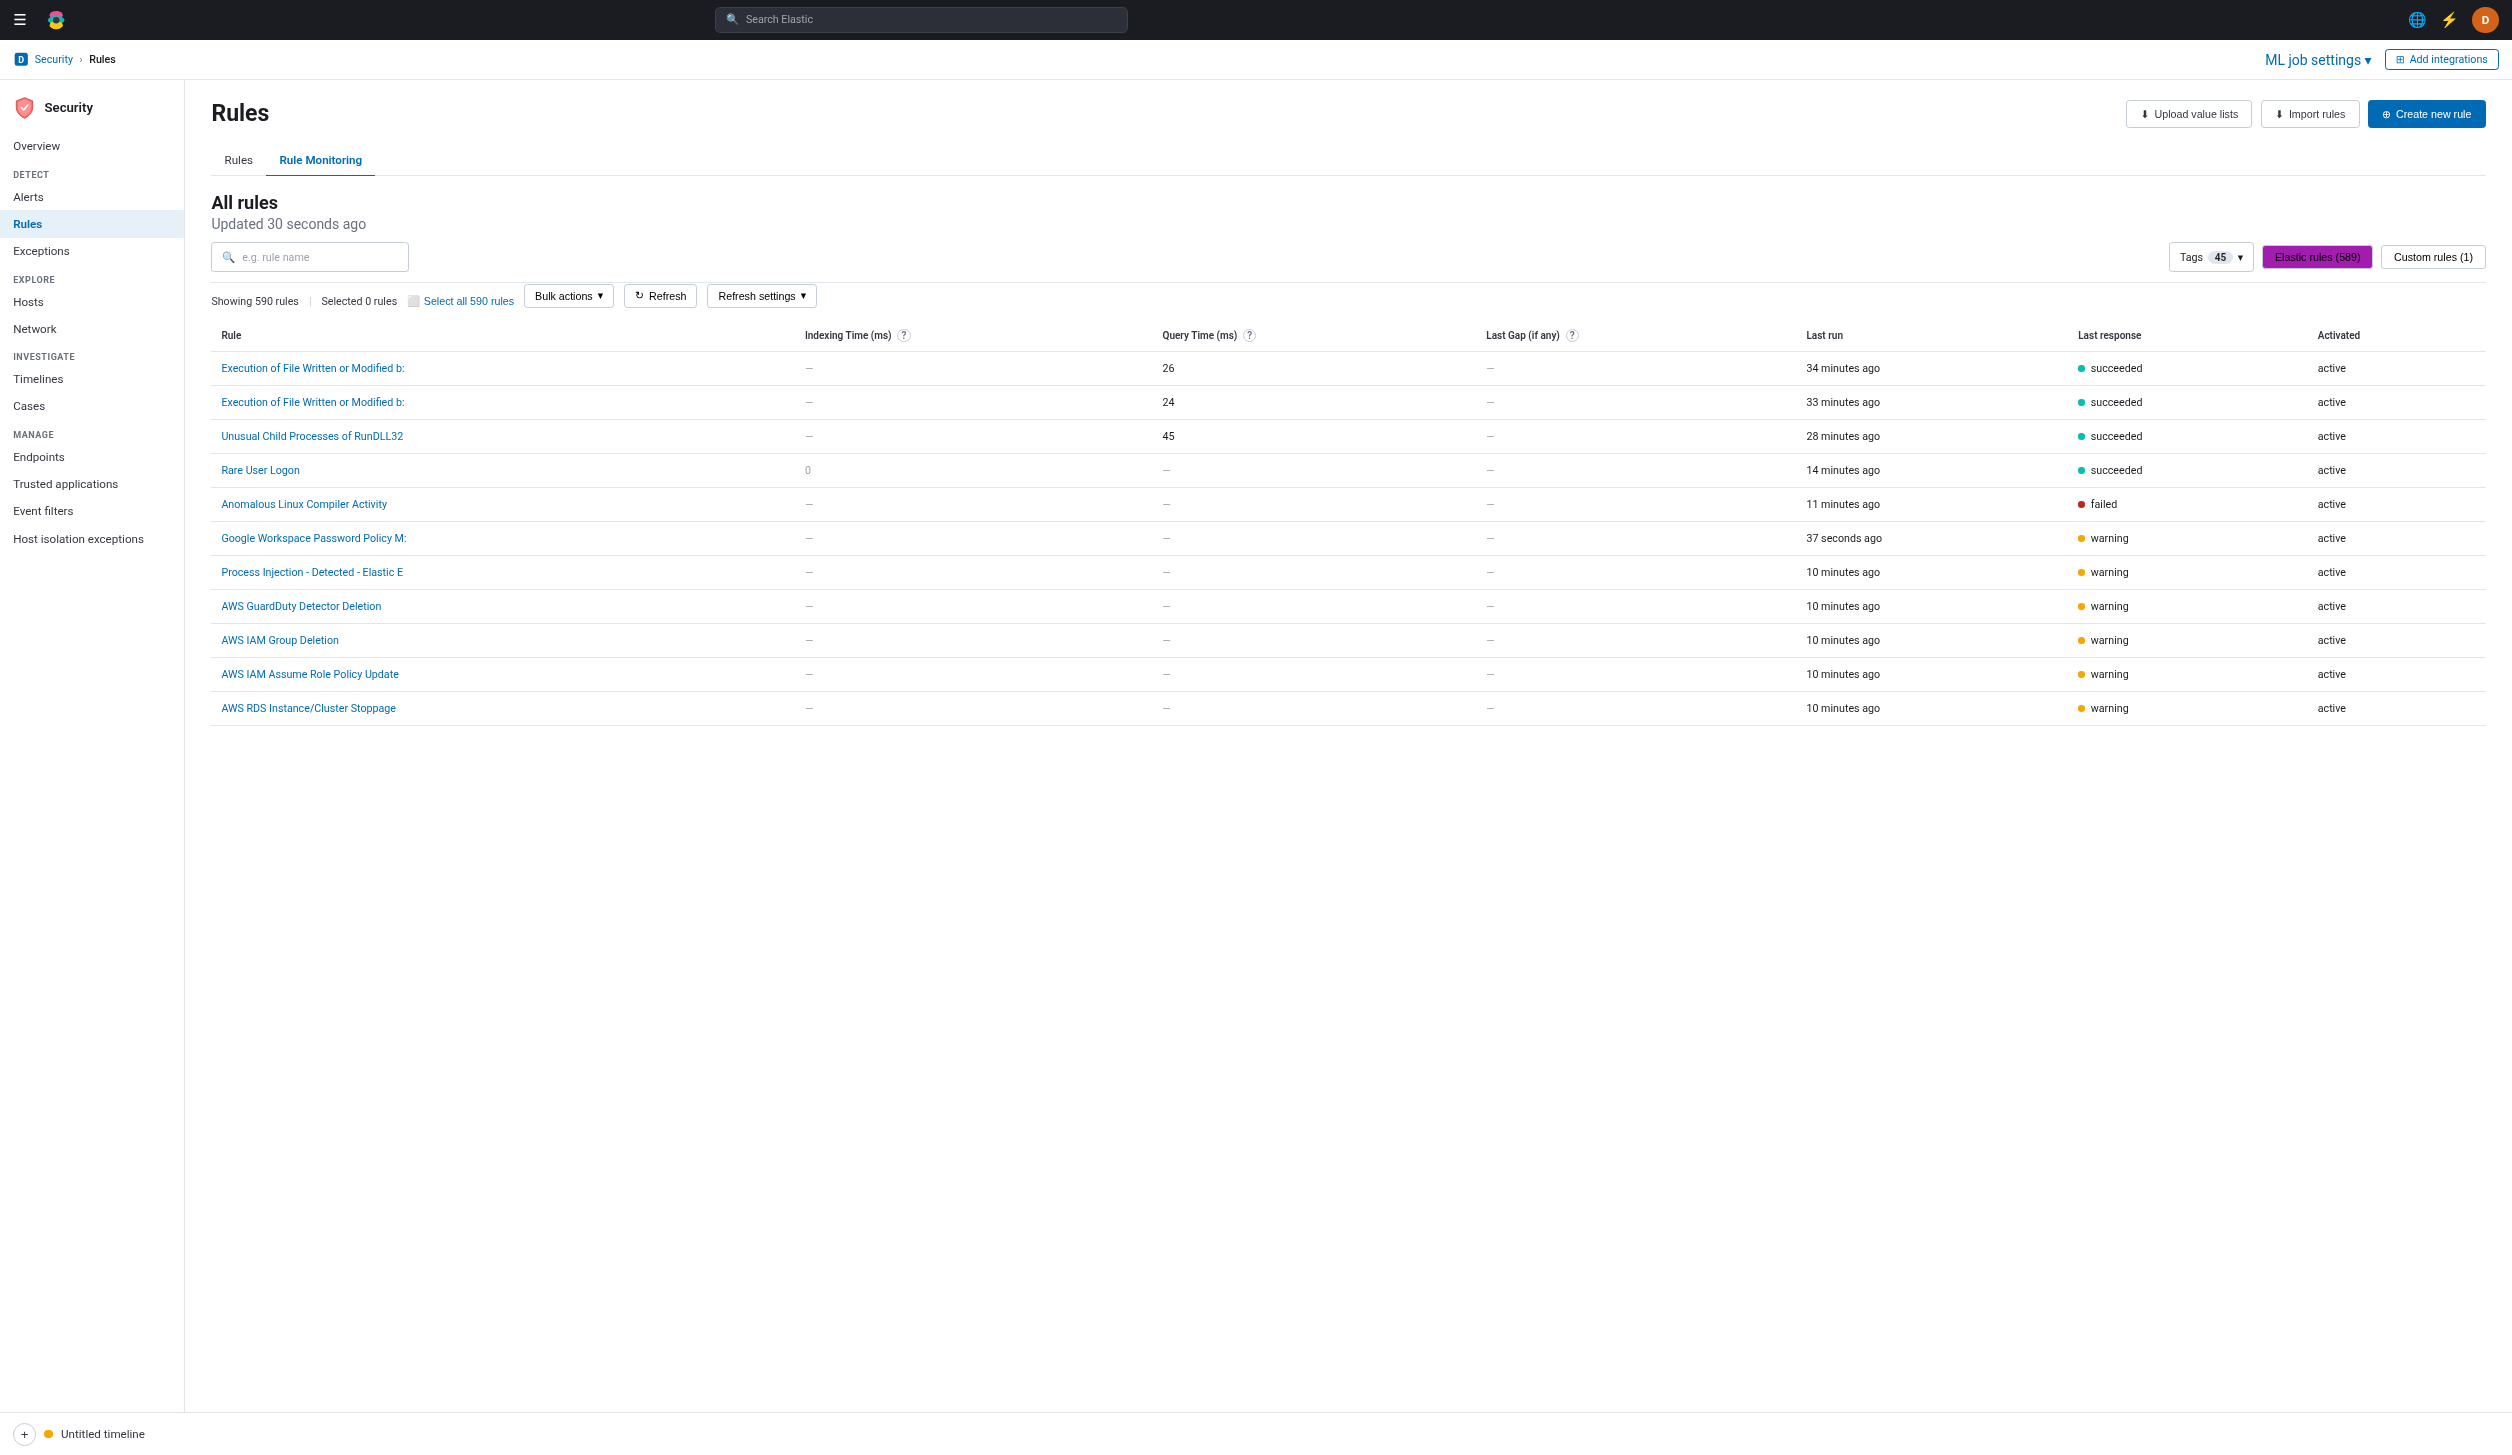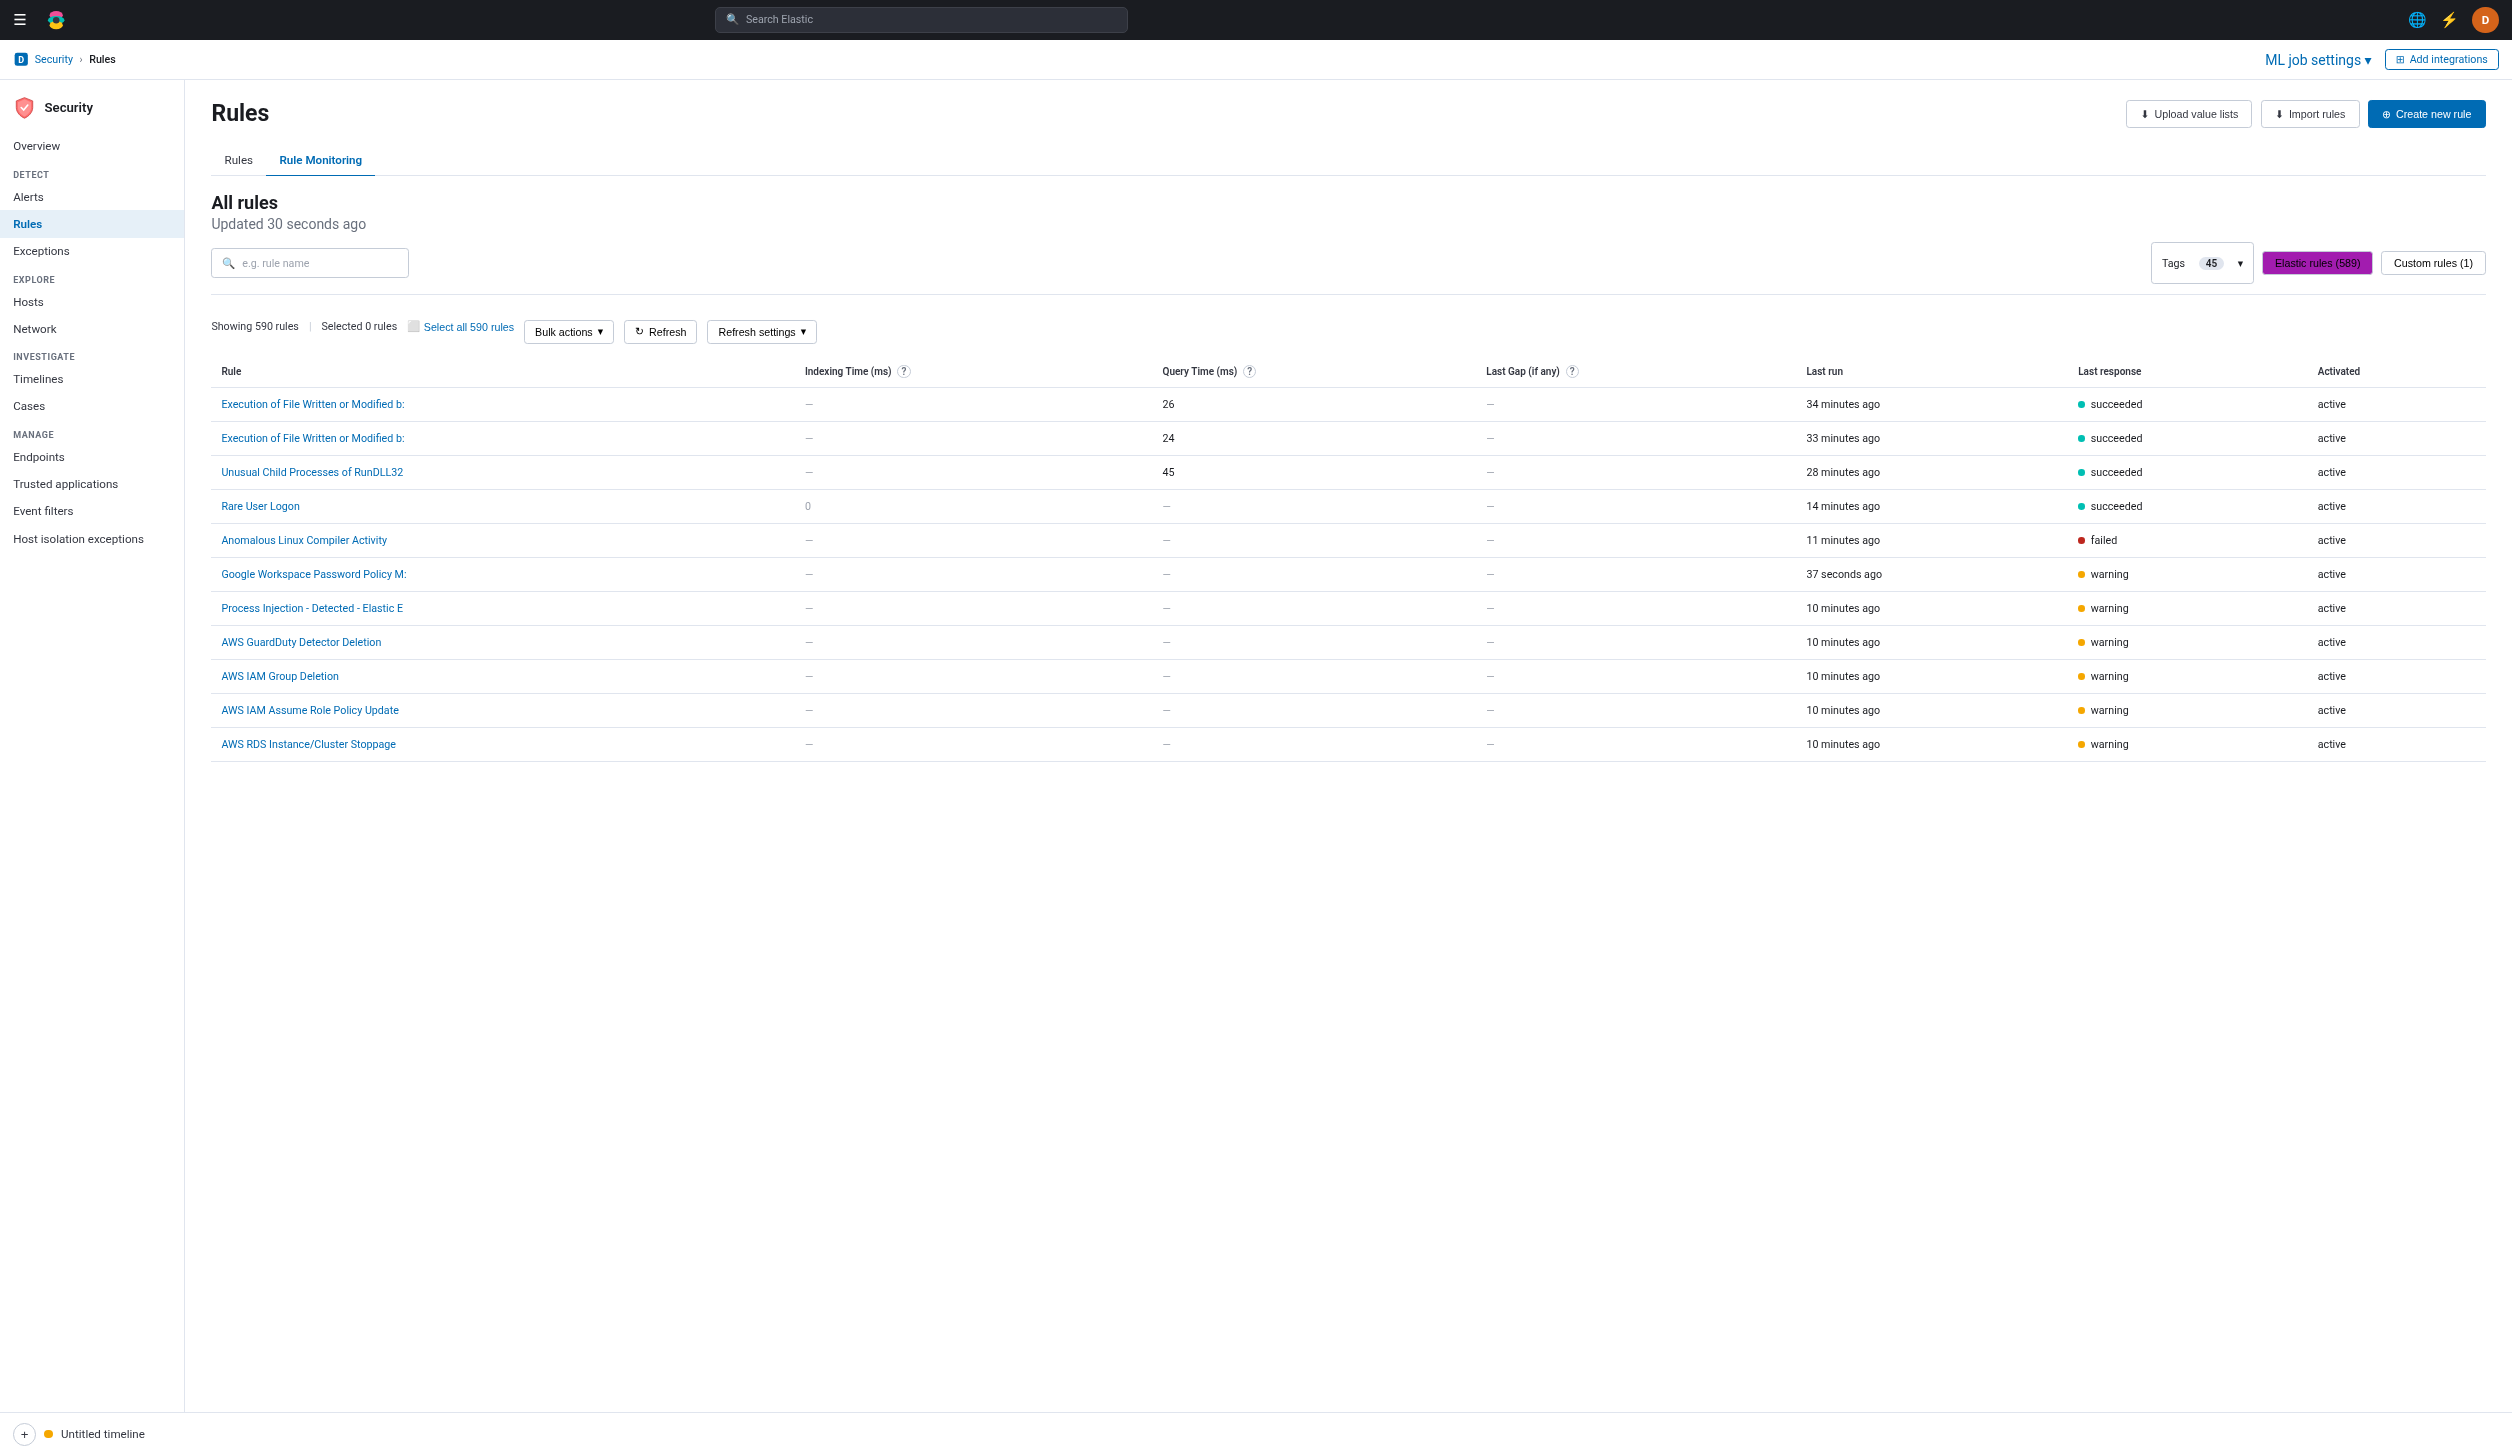--- a/index.html
+++ b/index.html
@@ -102,26 +102,26 @@
     
     .rules-toolbar { margin-bottom: 13.2px; }
     .rules-title { font-size: 18px; font-weight: 700; margin-bottom: 3.3px; }
     .rules-subtitle { font-size: 14px; color: #69707d; margin-bottom: 10px; }
 
     .toolbar-row { display: flex; align-items: center; gap: 10px; margin-bottom: 10px; }
     .search-input {
       border: 0.8px solid #c5ccd7; border-radius: 3.3px; padding: 5px 10px; font-size: 10.7px; color: #69707d;
       display: flex; align-items: center; gap: 6.6px; width: 198px; height: 30px;
     }
-    .tags-filter { border: 0.8px solid #c5ccd7; border-radius: 3.3px; padding: 5px 10px; font-size: 10.7px; display: flex; align-items: center; gap: 14px; height: 42px; cursor: pointer; }
+    .tags-filter { border: 0.8px solid #c5ccd7; border-radius: 3.3px; padding: 5px 10px; font-size: 10.7px; display: flex; align-items: center; gap: 5px; height: 30px; cursor: pointer; }
     .tags-badge { background: #e0e5ee; border-radius: 8.3px; padding: 0.8px 6.6px; font-size: 10px; font-weight: 600; }
     .elastic-rules-btn { border: 0.8px solid #c5ccd7; border-radius: 3.3px; padding: 5px 11.6px; font-size: 10.7px; cursor: pointer; background: #a21caf; }
     .custom-rules-btn { border: 0.8px solid #c5ccd7; border-radius: 3.3px; padding: 5px 11.6px; font-size: 10.7px; cursor: pointer; background: #fff; }
 
-    .showing-row { display: flex; align-items: flex-start; gap: 10px; font-size: 10.7px; color: #343741; border-top: 0.8px solid #e0e5ee; padding-top: 25px; }
+    .showing-row { display: flex; align-items: flex-end; gap: 10px; font-size: 10.7px; color: #343741; border-top: 0.8px solid #e0e5ee; padding-top: 1px; }
     .showing-sep { color: #c5ccd7; }
     .link-btn { color: #006bb4; cursor: pointer; background: none; border: none; font-size: 10.7px; display: flex; align-items: center; gap: 3.3px; }
     .action-btn { border: 0.8px solid #c5ccd7; border-radius: 3.3px; padding: 4.1px 10px; font-size: 10.7px; cursor: pointer; background: #fff; display: flex; align-items: center; gap: 5px; }
 
     
     .rules-table { width: 100%; border-collapse: collapse; font-size: 10.7px; }
     .rules-table th { font-size: 10px; font-weight: 600; color: #343741; padding: 8.3px 10px; text-align: left; border-bottom: 1.7px solid #e0e5ee; background: #fff; white-space: nowrap; }
     .rules-table td { padding: 10px 10px; border-bottom: 0.8px solid #e0e5ee; vertical-align: middle; }
     .rule-link { color: #006bb4; cursor: pointer; }
     .status-dot { display: inline-block; width: 6.6px; height: 6.6px; border-radius: 50%; margin-right: 3.3px; }

